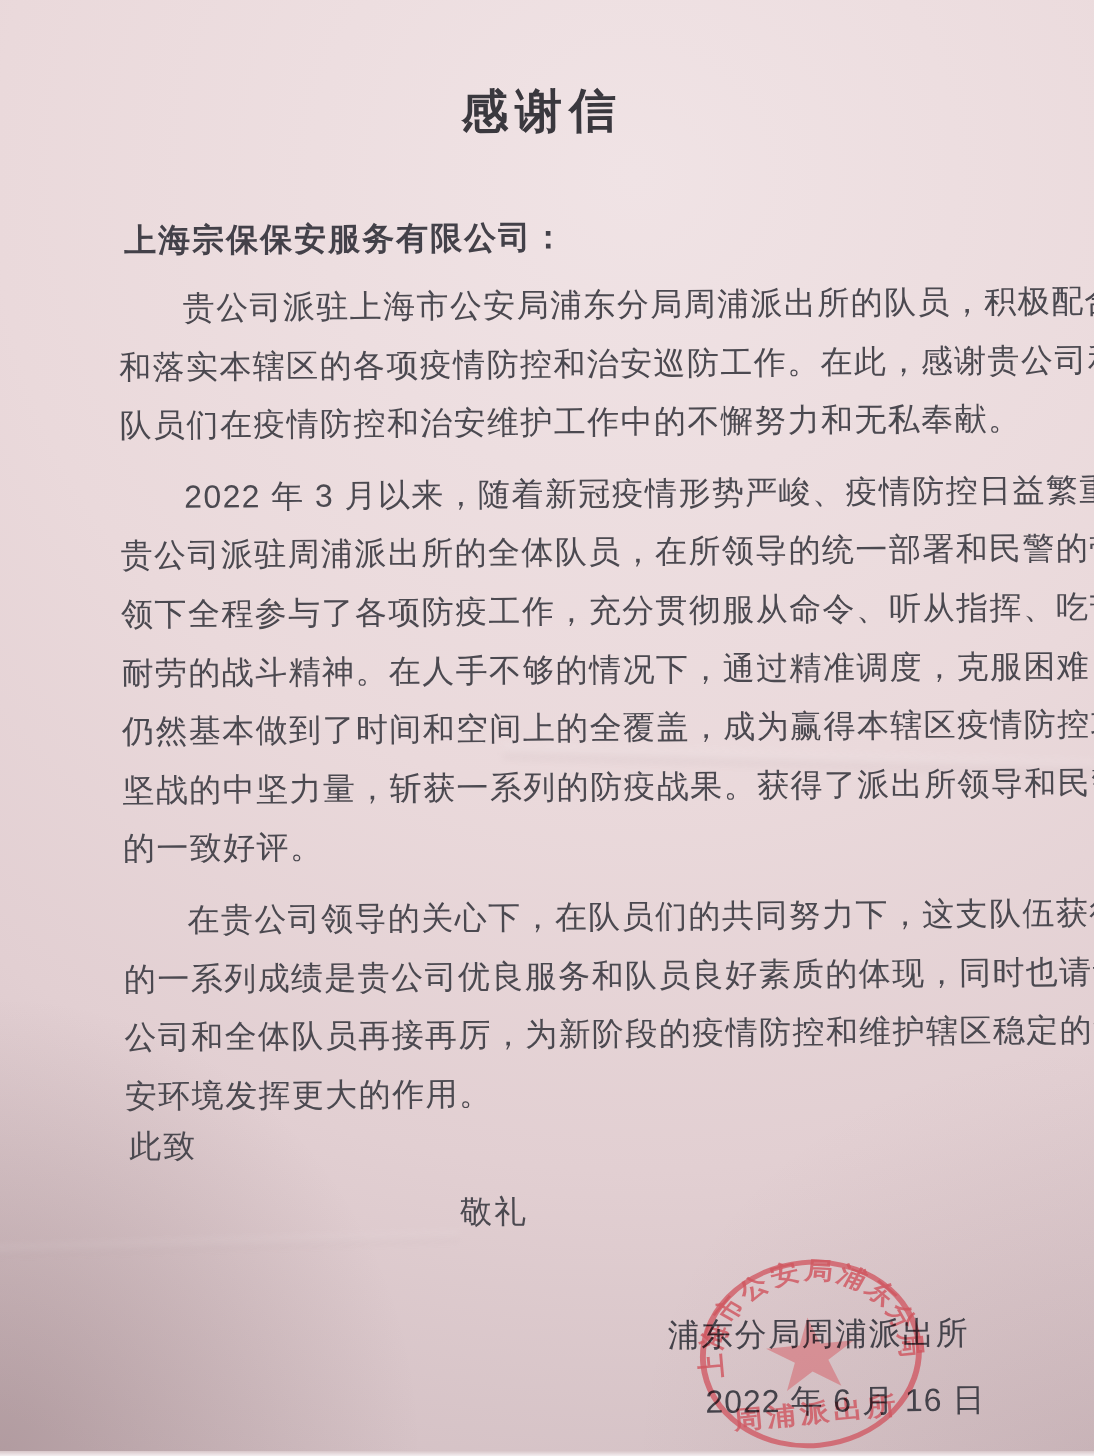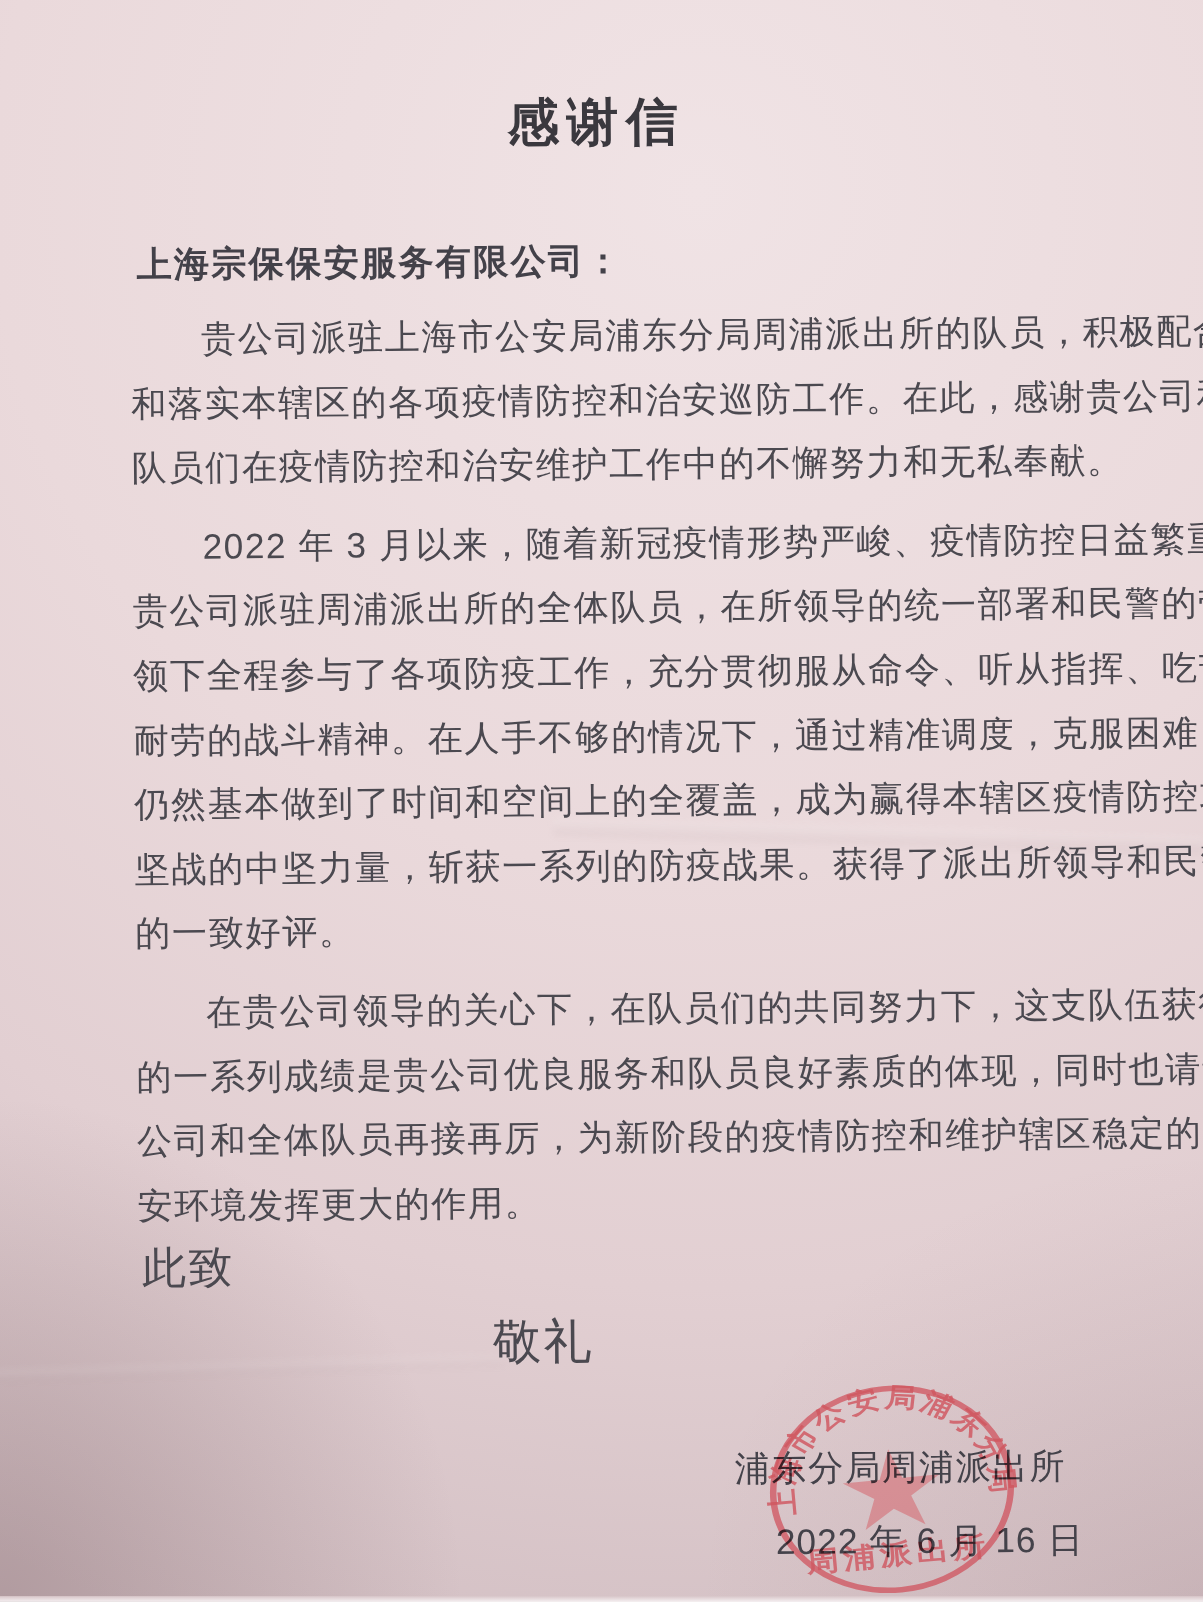--- a/index.html
+++ b/index.html
@@ -44,22 +44,22 @@
     position:absolute;top:216px;left:128px;
     font-size:32px;font-weight:600;letter-spacing:2px;color:#434149;
   }
   .body-text{
     position:absolute;top:276px;left:122px;width:895px;
     font-size:32px;letter-spacing:1.4px;
   }
   .paragraph{margin:0 0 13px 0;}
   .line{height:58.6px;line-height:58.6px;white-space:nowrap;}
   .line.first{text-indent:2em;}
-  .closing-cizhi{position:absolute;top:1122px;left:126px;font-size:40px;letter-spacing:2px;}
-  .closing-jingli{position:absolute;top:1190px;left:444px;font-size:44px;letter-spacing:2px;}
+  .closing-cizhi{position:absolute;top:1122px;left:126px;font-size:32px;letter-spacing:2px;}
+  .closing-jingli{position:absolute;top:1190px;left:456px;font-size:32px;letter-spacing:2px;}
   .signature{position:absolute;top:1315px;left:663px;font-size:32px;letter-spacing:1.5px;color:#44424a;}
   .date{position:absolute;top:1382px;left:700px;font-size:32px;letter-spacing:1px;color:#44424a;}
   
   .seal{
     position:absolute;left:688px;top:1256px;width:236px;height:200px;
     transform:rotate(-5deg);
     mix-blend-mode:multiply;opacity:.92;
   }
 </style>
 </head>

